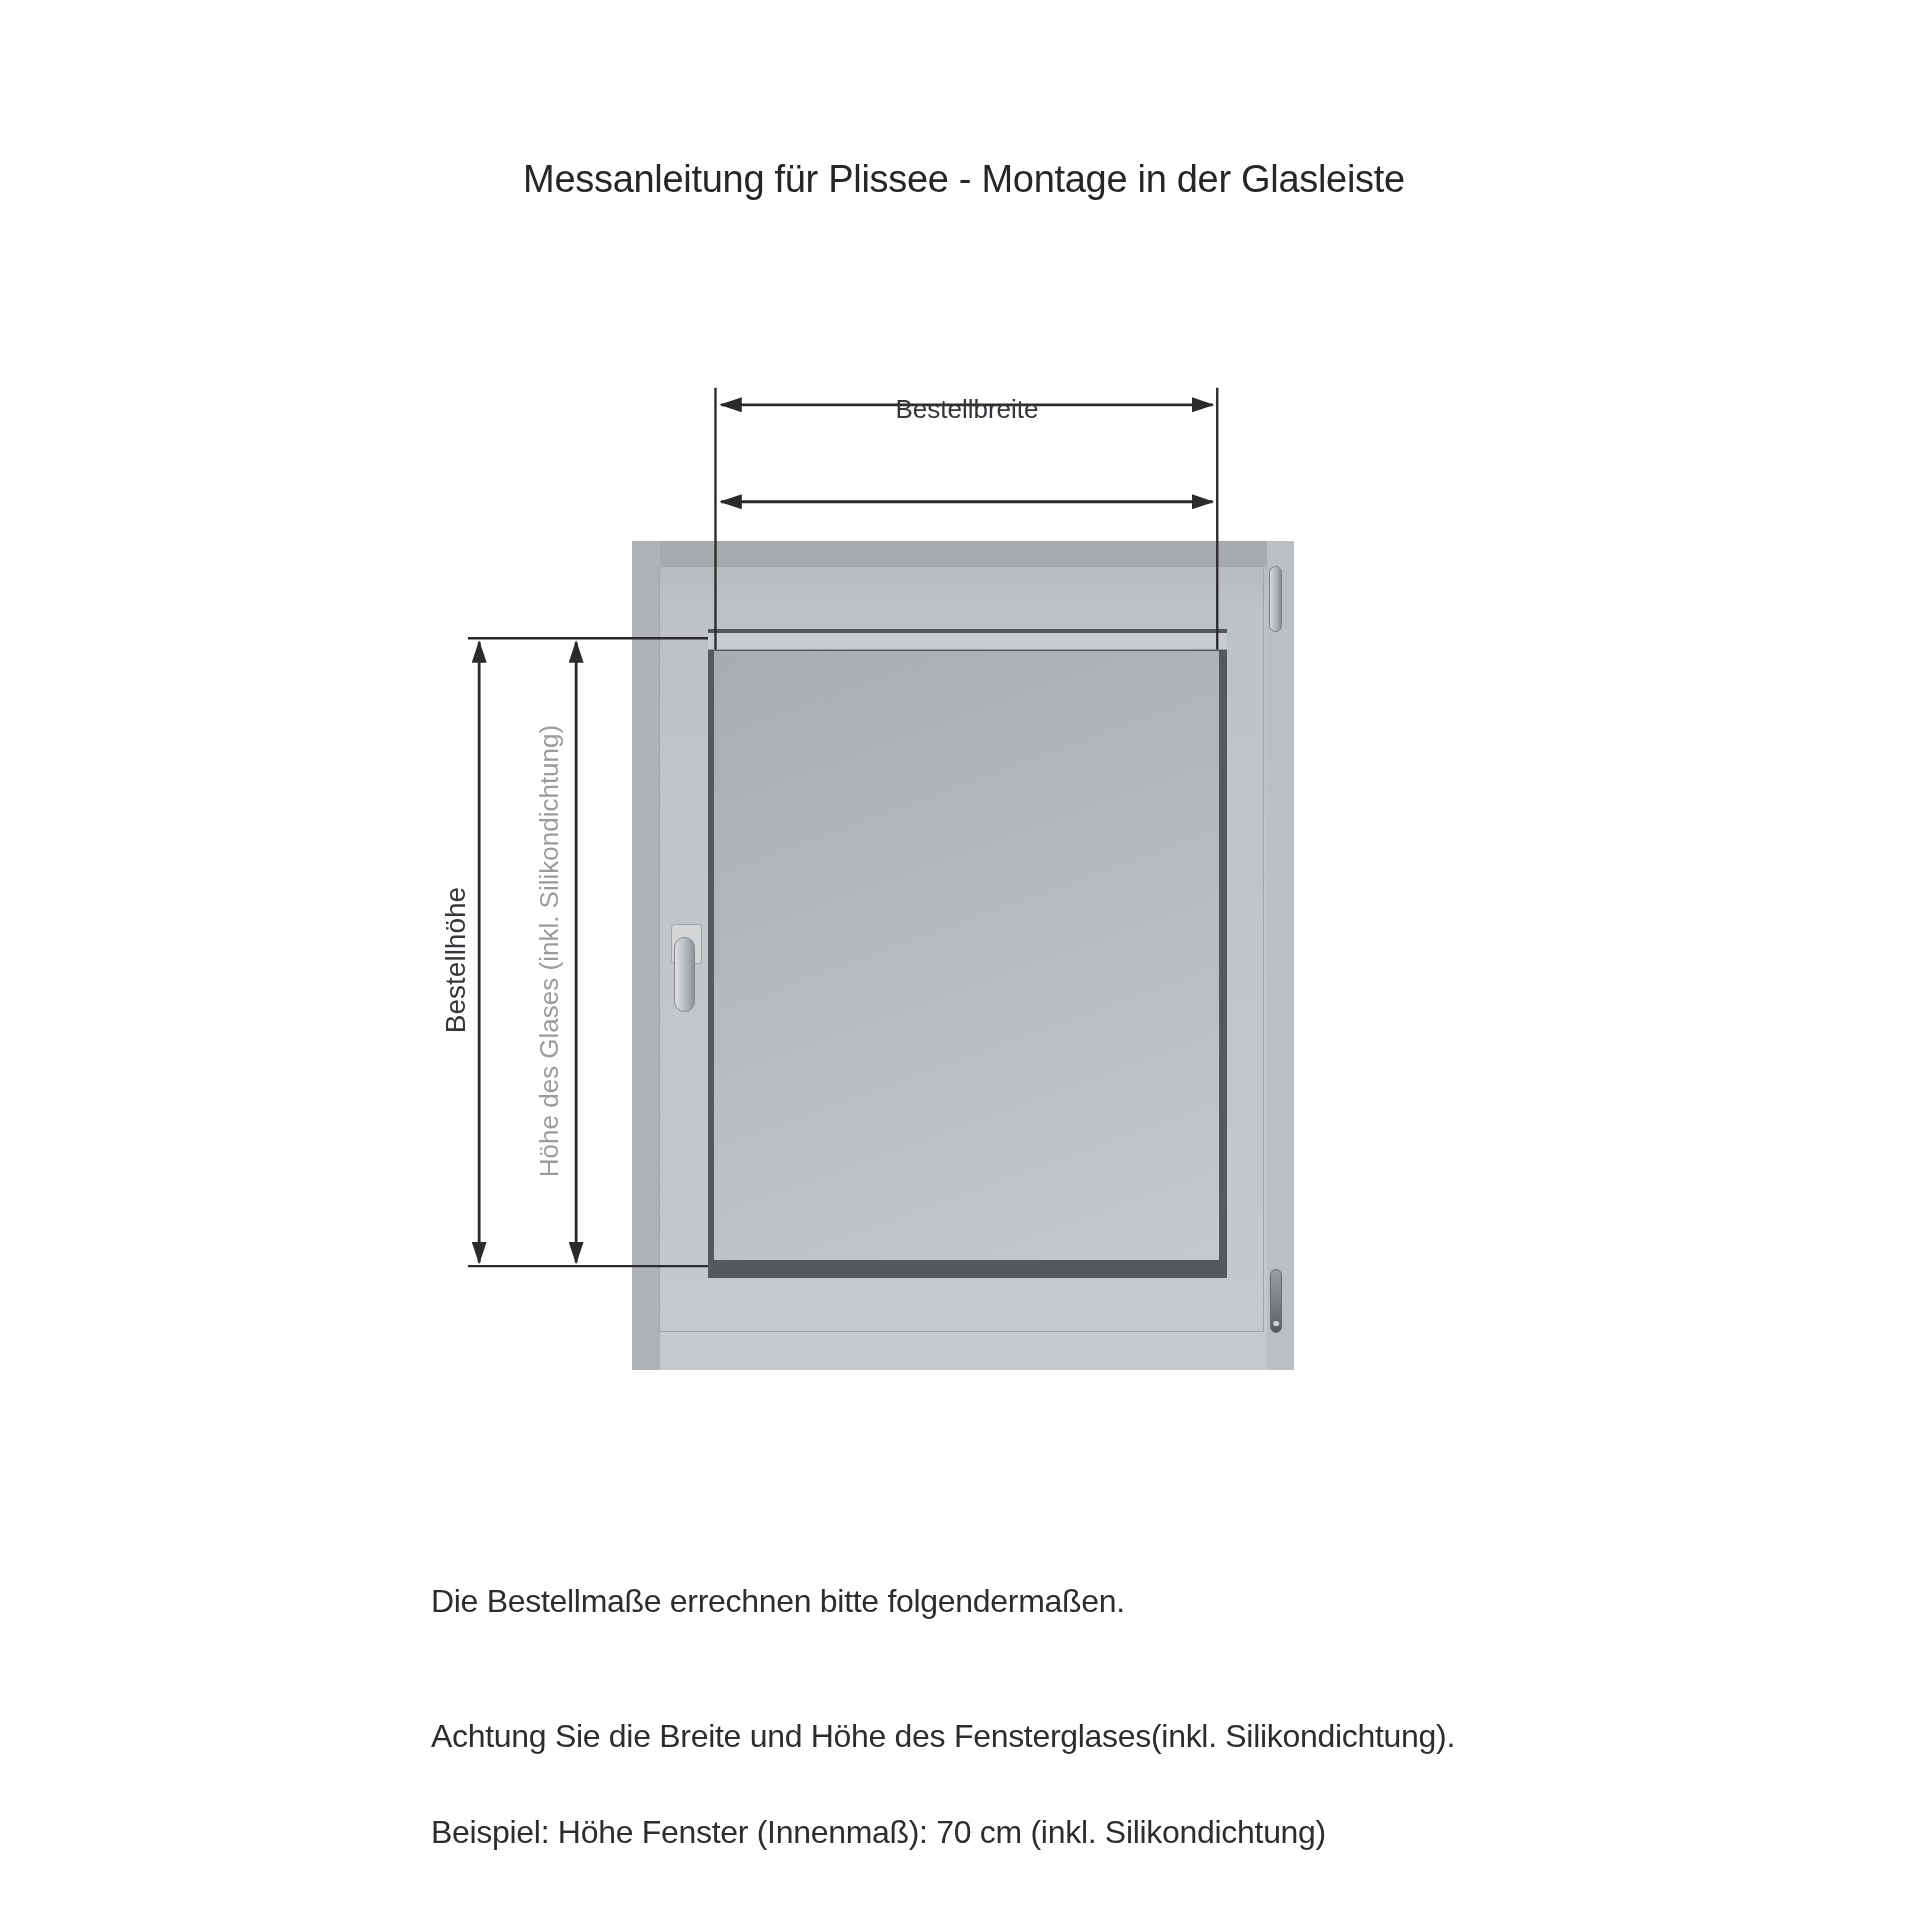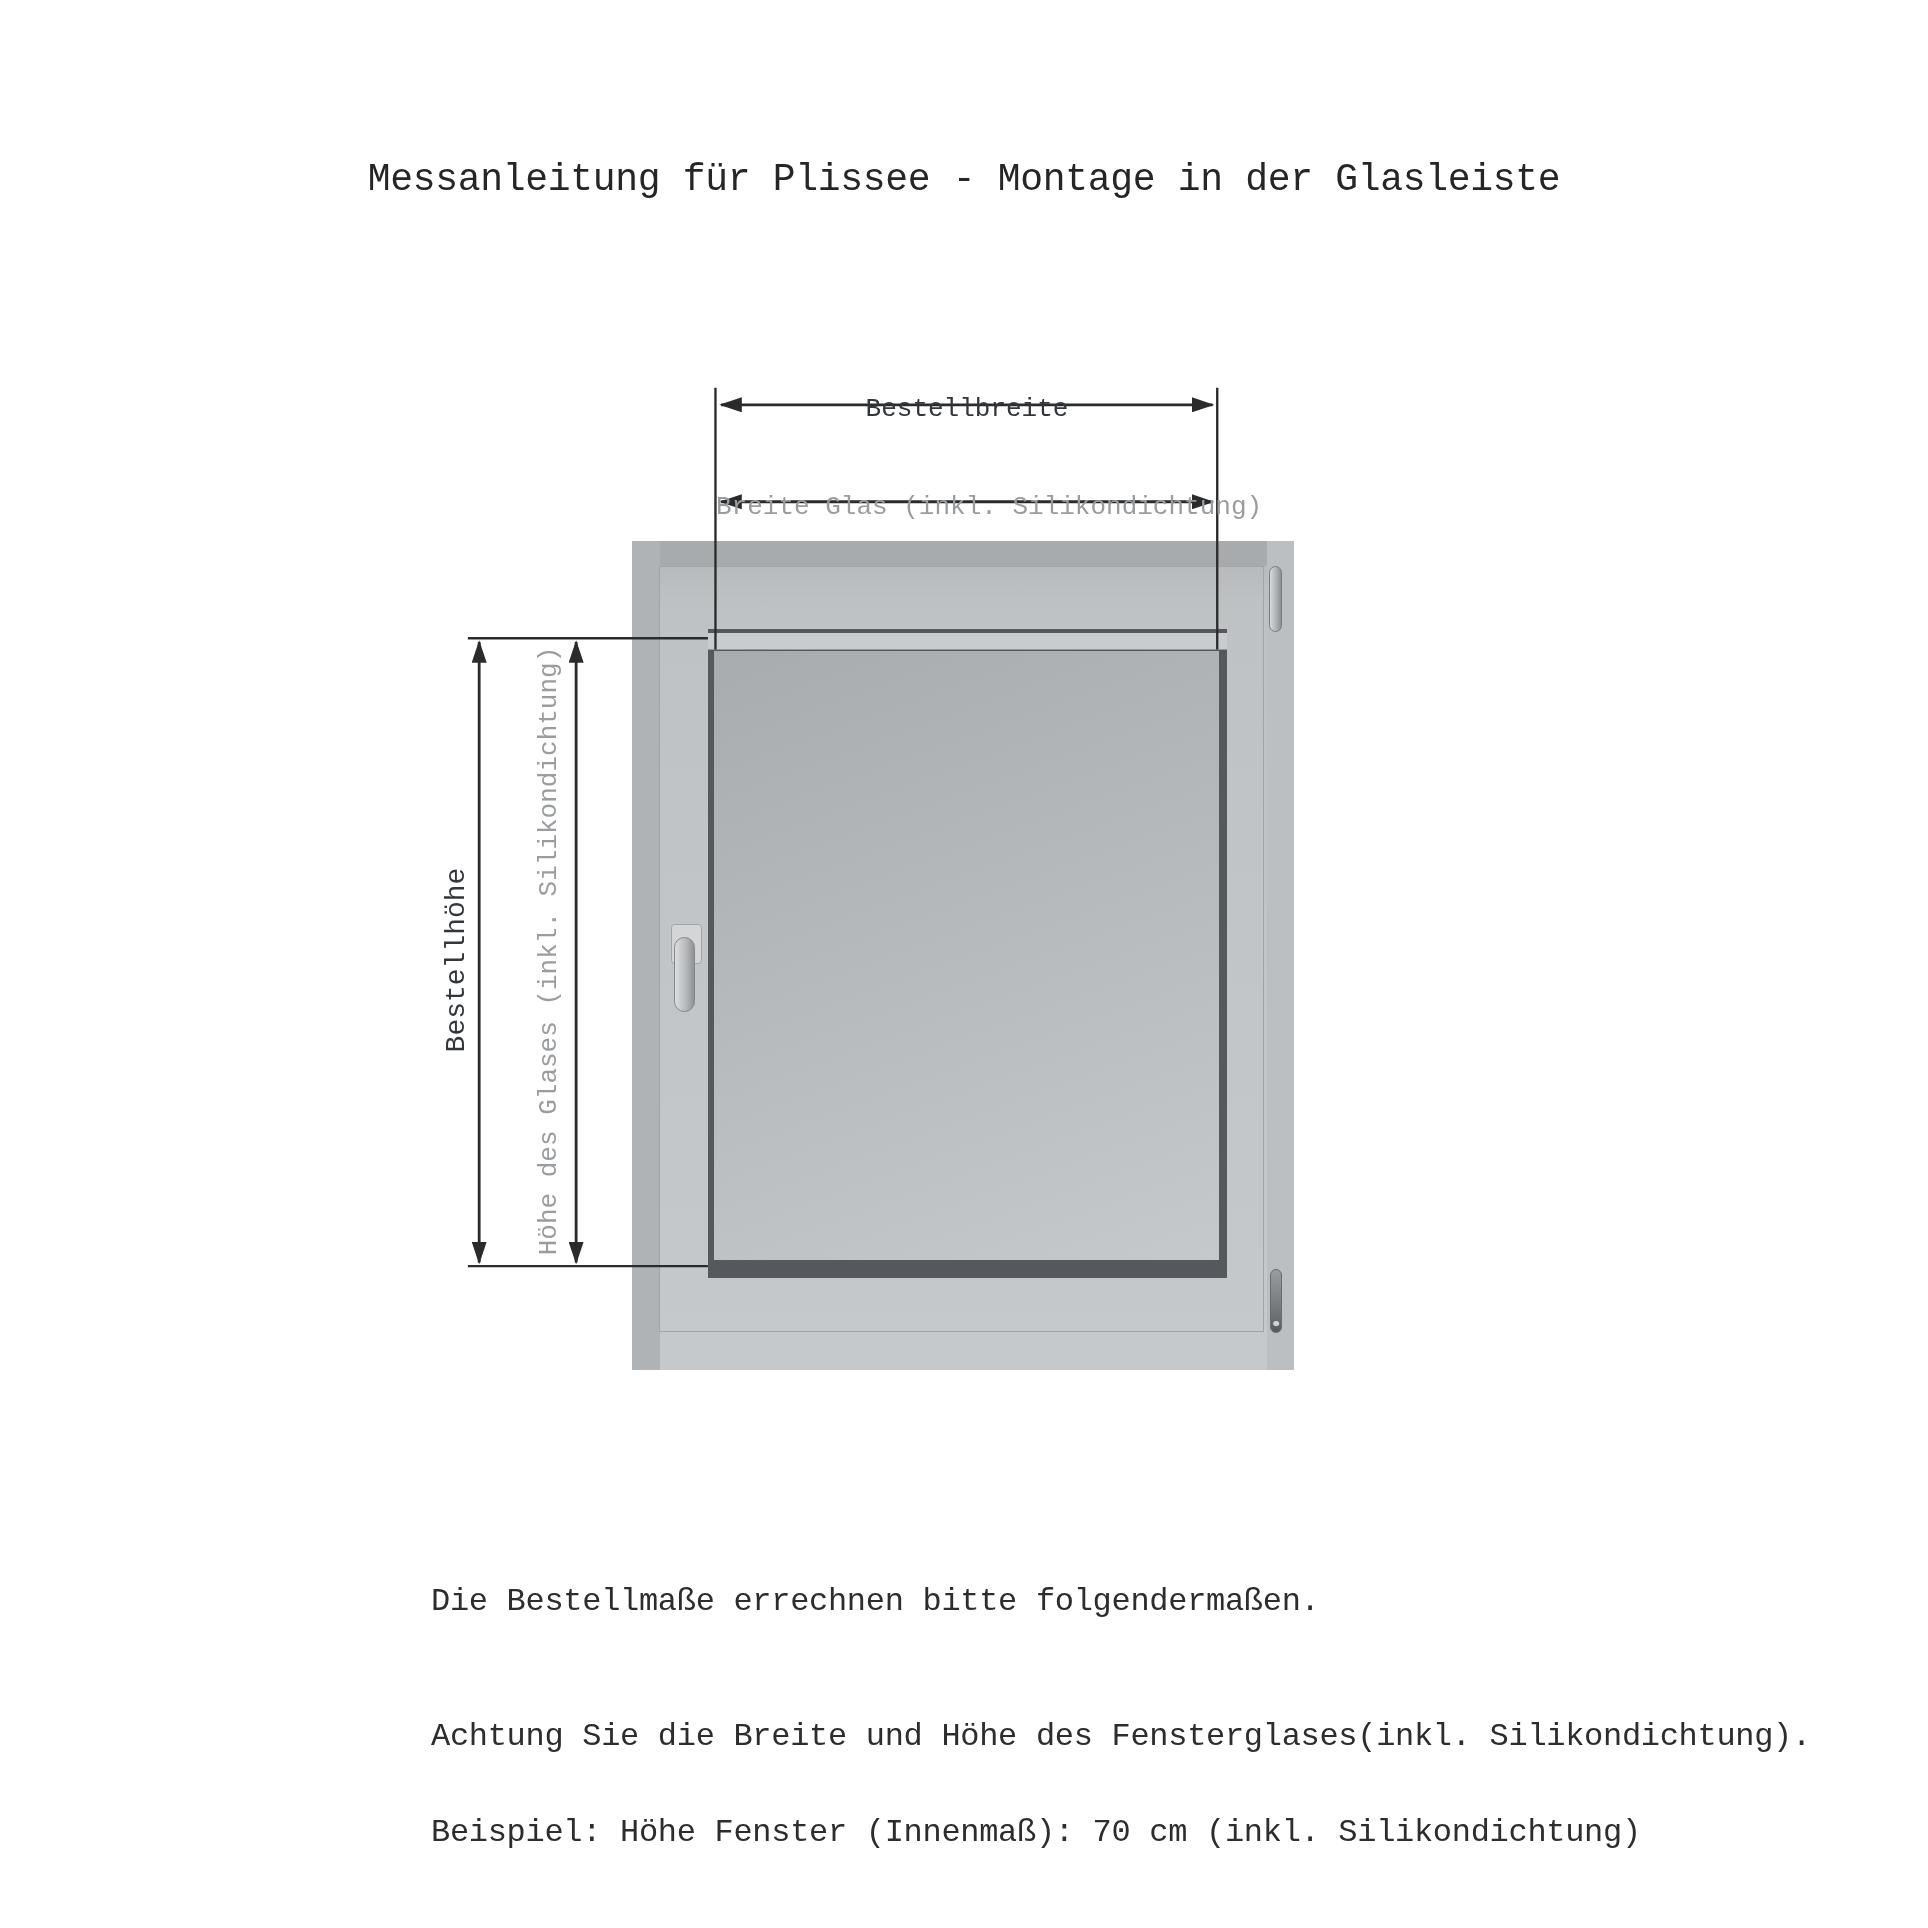--- a/index.html
+++ b/index.html
@@ -1,18 +1,18 @@
 <!DOCTYPE html>
 <html style="font-size:15px"><head>
 <meta charset="utf-8">
 <style>
   html,body{margin:0;padding:0;background:#fff;}
   .canvas{
     position:relative;width:1928px;height:1928px;background:#ffffff;overflow:hidden;
-    font-family:Liberation Mono, monospace;color:#2d2d2d;
+    font-family:Liberation Sans, sans-serif;color:#2d2d2d;
   }
   .abs{position:absolute;}
   
   .page-title{
     left:0;right:0;top:158px;text-align:center;
     font-size:38px;letter-spacing:-0.3px;color:#262626;white-space:pre;
   }
   
   .dim-label-h{
     left:716px;width:502px;text-align:center;white-space:pre;margin-top:35px;
@@ -114,21 +114,20 @@
       <line x1="1293" y1="412" x2="1293" y2="690" stroke-width="2.5"></line>
 
       <line x1="509" y1="682" x2="509" y2="1341" marker-start="url(#ah)" marker-end="url(#ah)"></line>
       <line x1="612" y1="682" x2="612" y2="1341" marker-start="url(#ah)" marker-end="url(#ah)"></line>
       <line x1="497" y1="678" x2="752" y2="678" stroke-width="2.5"></line>
       <line x1="497" y1="1345" x2="752" y2="1345" stroke-width="2.5"></line>
     </g>
   </svg>
 
   <div class="abs dim-label-h lbl-order-width">Bestellbreite</div>
-  <div class="abs dim-label-h lbl-glass-width">Breite Glas (inkl. Silikondichtung)</div>
   <div class="abs dim-label-v lbl-order-height">Bestellhöhe</div>
   <div class="abs dim-label-v lbl-glass-height">Höhe des Glases (inkl. Silikondichtung)</div>
 
   <div class="abs copy copy-intro">
     <div>Die Bestellmaße errechnen bitte folgendermaßen.</div>
     <div>Achtung Sie die Breite und Höhe des Fensterglases(inkl. Silikondichtung).</div>
     
   </div>
 
   <div class="abs copy copy-example">

